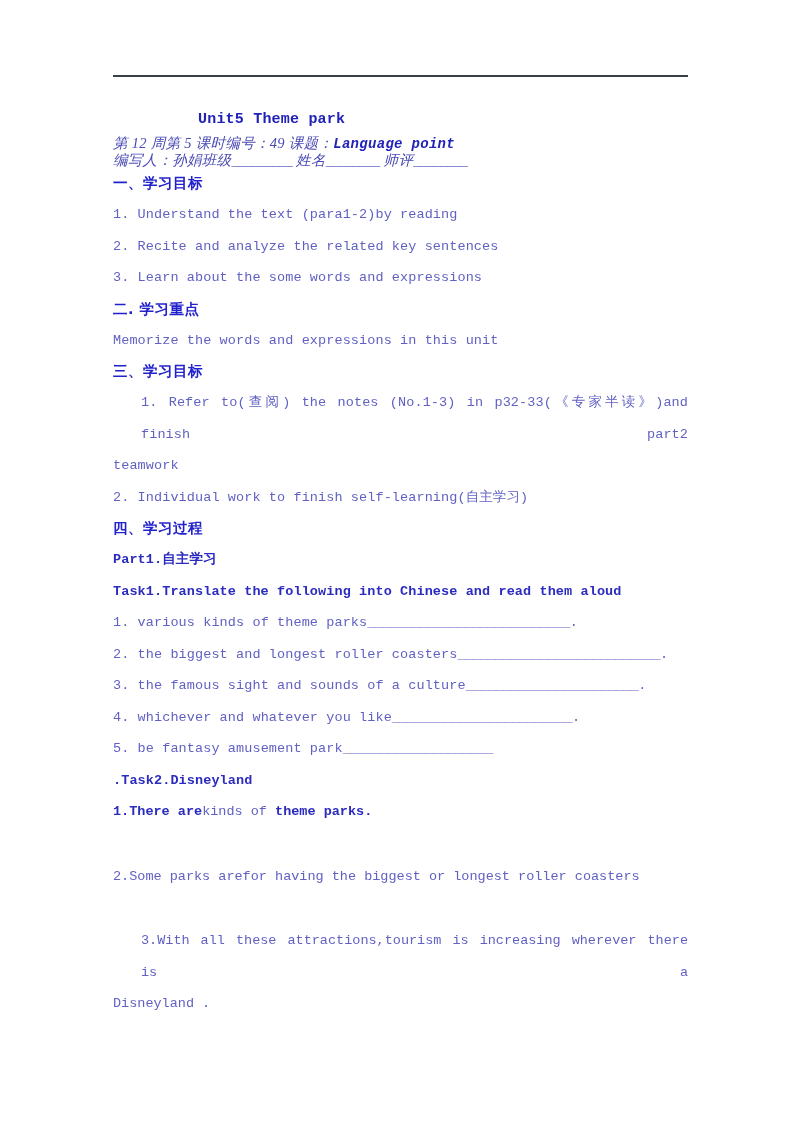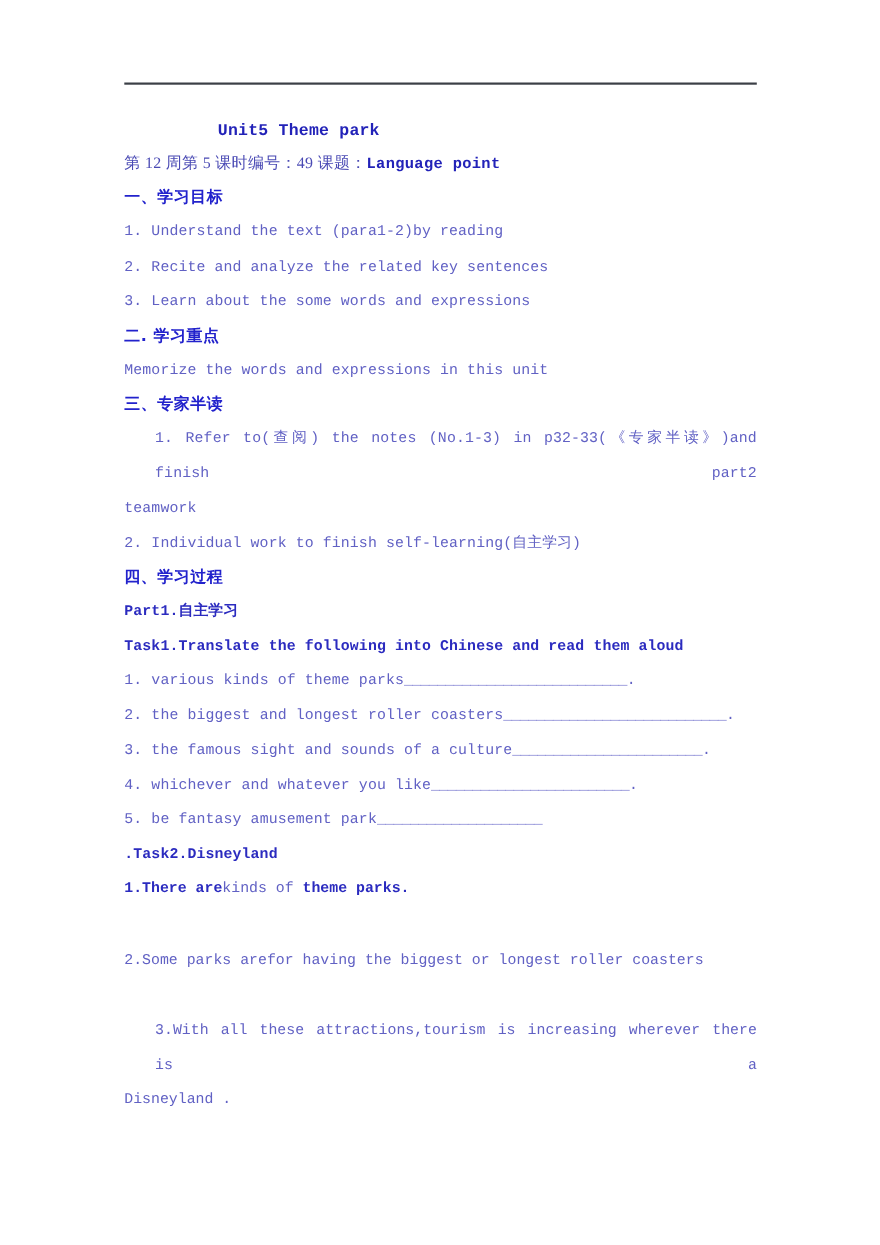--- a/index.html
+++ b/index.html
@@ -41,22 +41,23 @@
     font-size: 15px;
     color: #2222b8;
     padding-left: 85px;
     line-height: 31px;
     letter-spacing: 0.2px;
   }
 
   .meta-line {
     font-size: 14.5px;
     color: #4a4ab4;
-    line-height: 29px;
+    line-height: 16px;
     letter-spacing: 0.3px;
+    font-style: italic;
   }
   .meta-line .bold-blue {
     font-family: "Liberation Mono", "DejaVu Sans Mono", monospace;
     font-weight: bold;
     color: #2222b8;
     font-size: 14px;
   }
   .meta-line .blank {
     color: #6a6ac8;
     letter-spacing: -0.5px;
@@ -120,30 +121,31 @@
 <div class="page">
 
   <div class="hrule"></div>
 
   <div class="content">
 
     <div class="doc-title">Unit5  Theme park</div>
 
     <div class="meta-line"><span>第 12 周第 5 课时编号：49   课题：</span><span class="bold-blue">Language point</span></div>
 
+    <div class="meta-line"><span>编写人：孙娟班级</span><span class="blank">_________</span><span>  姓名</span><span class="blank">________</span><span>   师评</span><span class="blank">________</span></div>
 
     <h2 class="sec">一、学习目标</h2>
     <div class="body-line">1. Understand the text (para1-2)by reading</div>
     <div class="body-line">2. Recite and analyze the related key sentences</div>
     <div class="body-line">3. Learn about the some words and expressions</div>
 
     <h2 class="sec">二. 学习重点</h2>
     <div class="body-line">Memorize the words and expressions in this unit</div>
 
-    <h2 class="sec">三、专家半读</h2>
+    <h2 class="sec">三、学习目标</h2>
     <div class="body-line spread">1. Refer to(查阅) the notes (No.1-3) in p32-33(《专家半读》)and finish part2</div>
     <div class="body-line">teamwork</div>
     <div class="body-line">2. Individual work to finish self-learning(自主学习)</div>
 
     <h2 class="sec">四、学习过程</h2>
 
     <div class="sub-head">Part1.自主学习</div>
 
     <div class="sub-head">Task1.Translate the following into Chinese and read them aloud</div>
 

